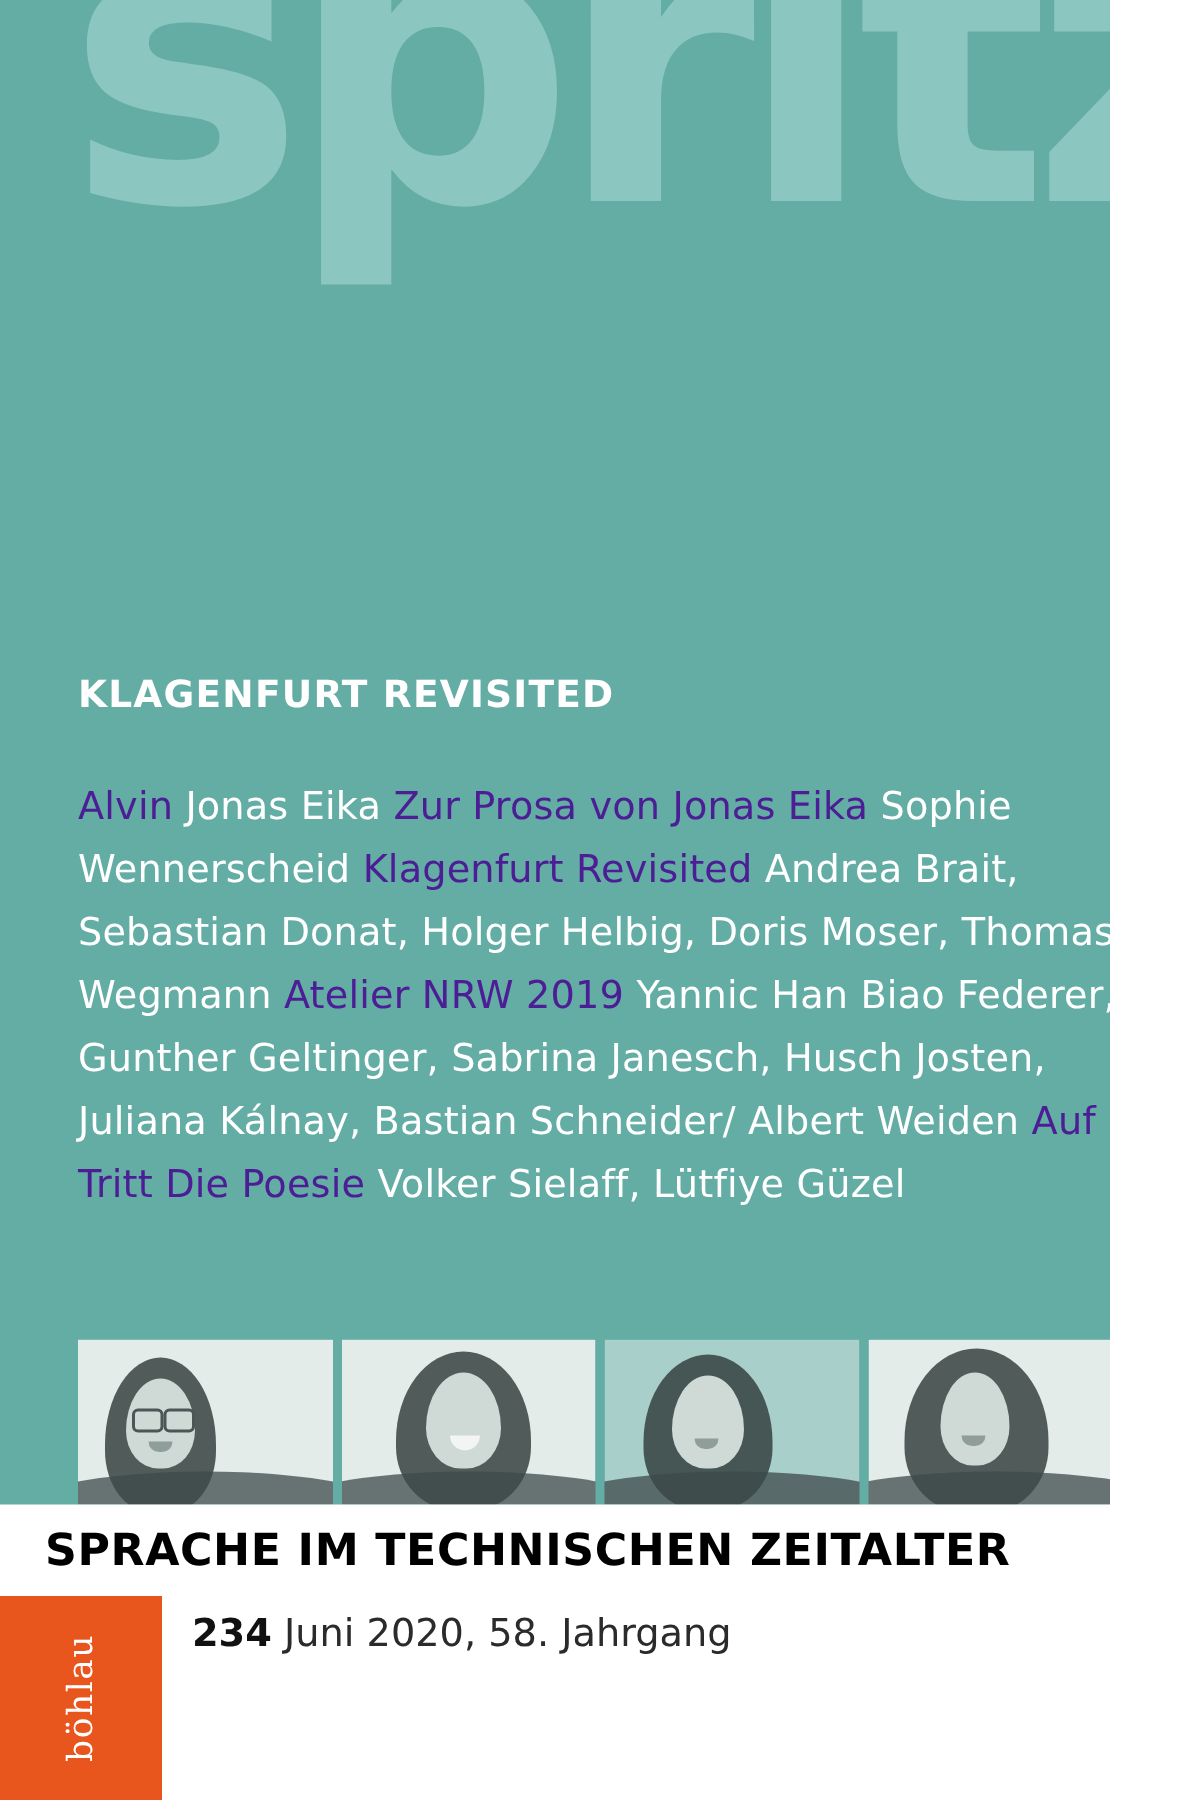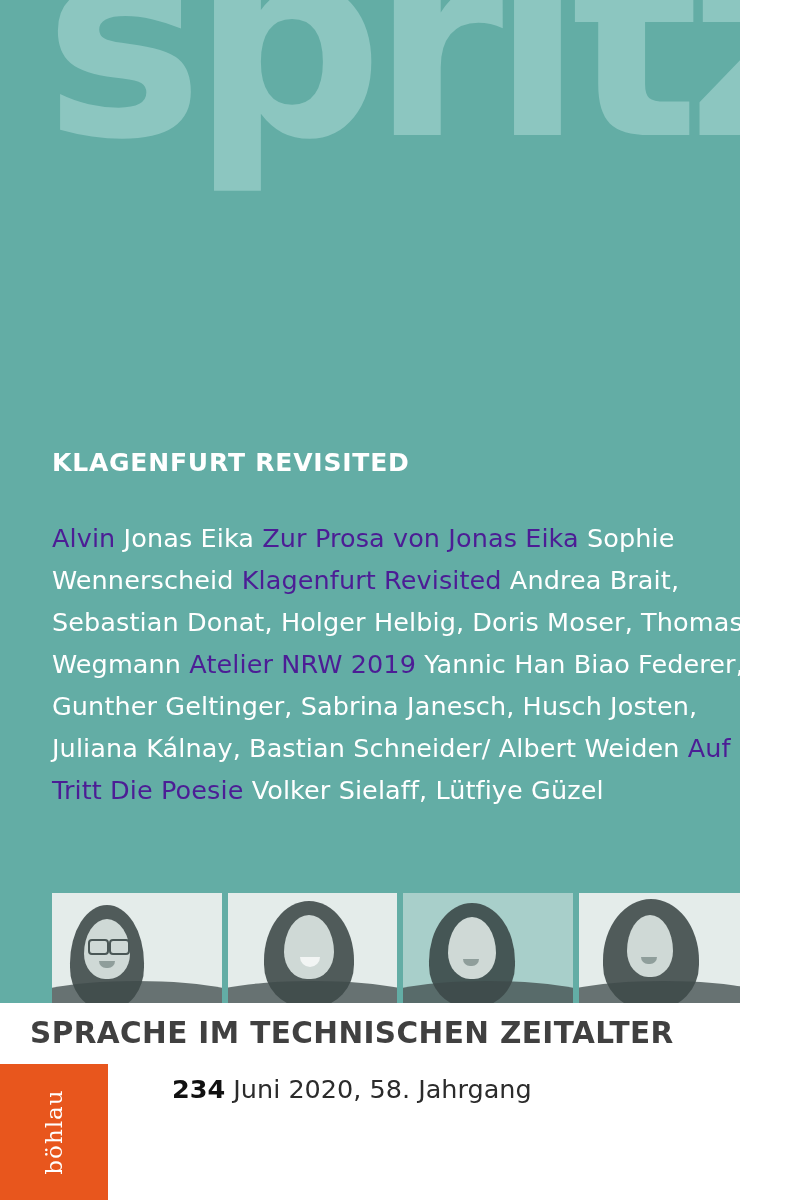--- a/index.html
+++ b/index.html
@@ -147,21 +147,21 @@
   }
   .journal-title {
     position: absolute;
     left: 30px;
     top: 1016px;
     width: 760px;
     font-family: "DejaVu Sans", sans-serif;
     font-weight: bold;
     font-size: 29.5px;
     letter-spacing: 0.4px;
-    color: #404040;
+    color: #000000;
     white-space: nowrap;
   }
   .orange-block {
     position: absolute;
     left: 0;
     top: 1064px;
     width: 108px;
     height: 136px;
     background: #e8561d;
   }
@@ -184,21 +184,20 @@
     white-space: nowrap;
   }
   .issue-line {
     position: absolute;
     left: 128px;
     top: 1074px;
     font-family: "DejaVu Sans", sans-serif;
     font-size: 25.5px;
     color: #2b2b2b;
     white-space: nowrap;
-    margin-left: 44px;
   }
   .issue-line .num {
     font-weight: bold;
     color: #111111;
   }
 </style>
 </head>
 <body>
 
 <div class="cover">

